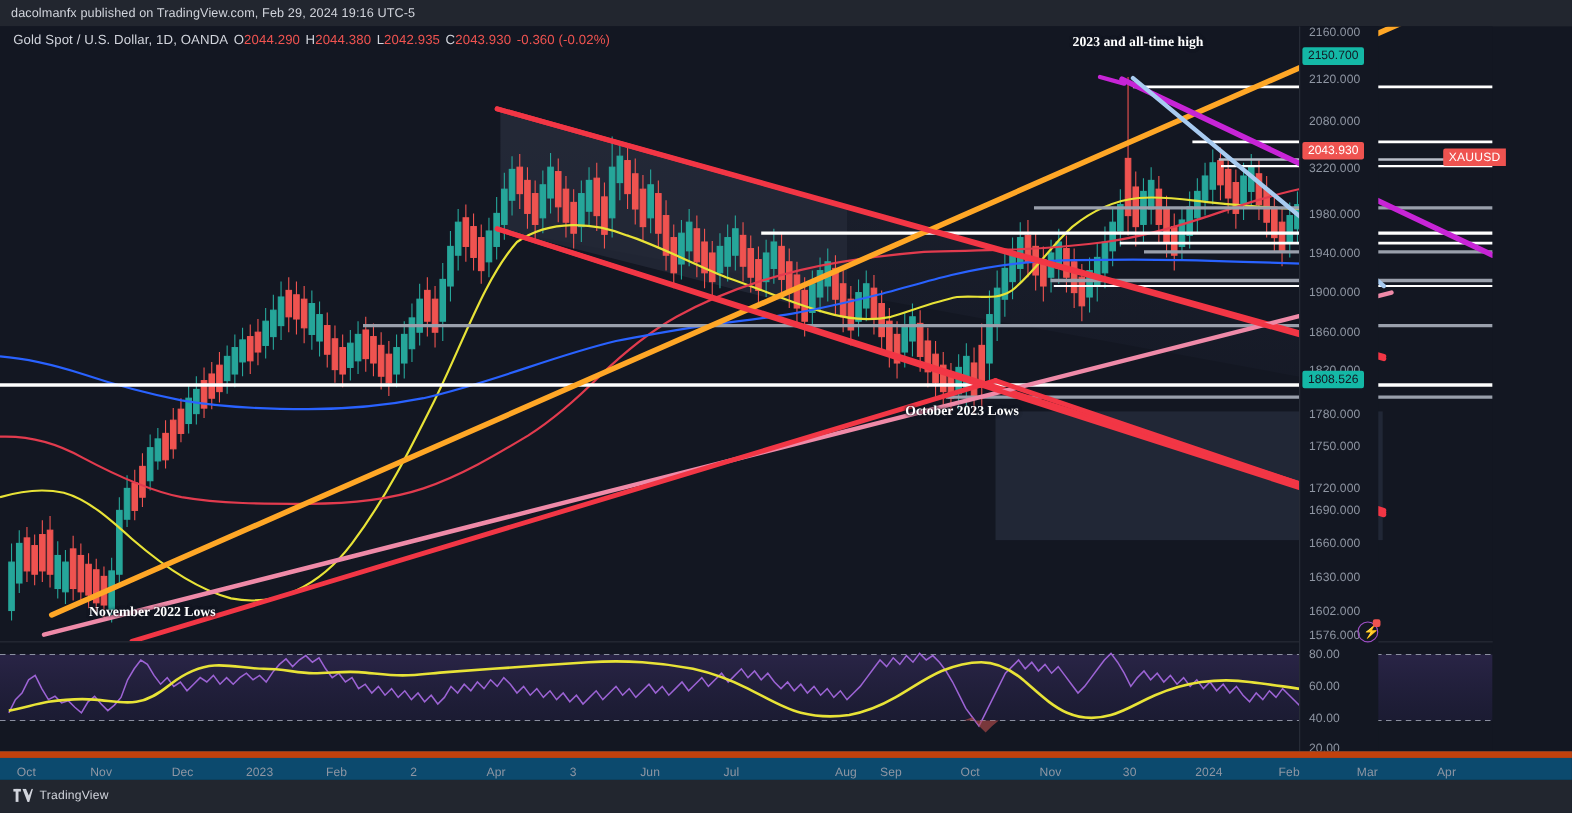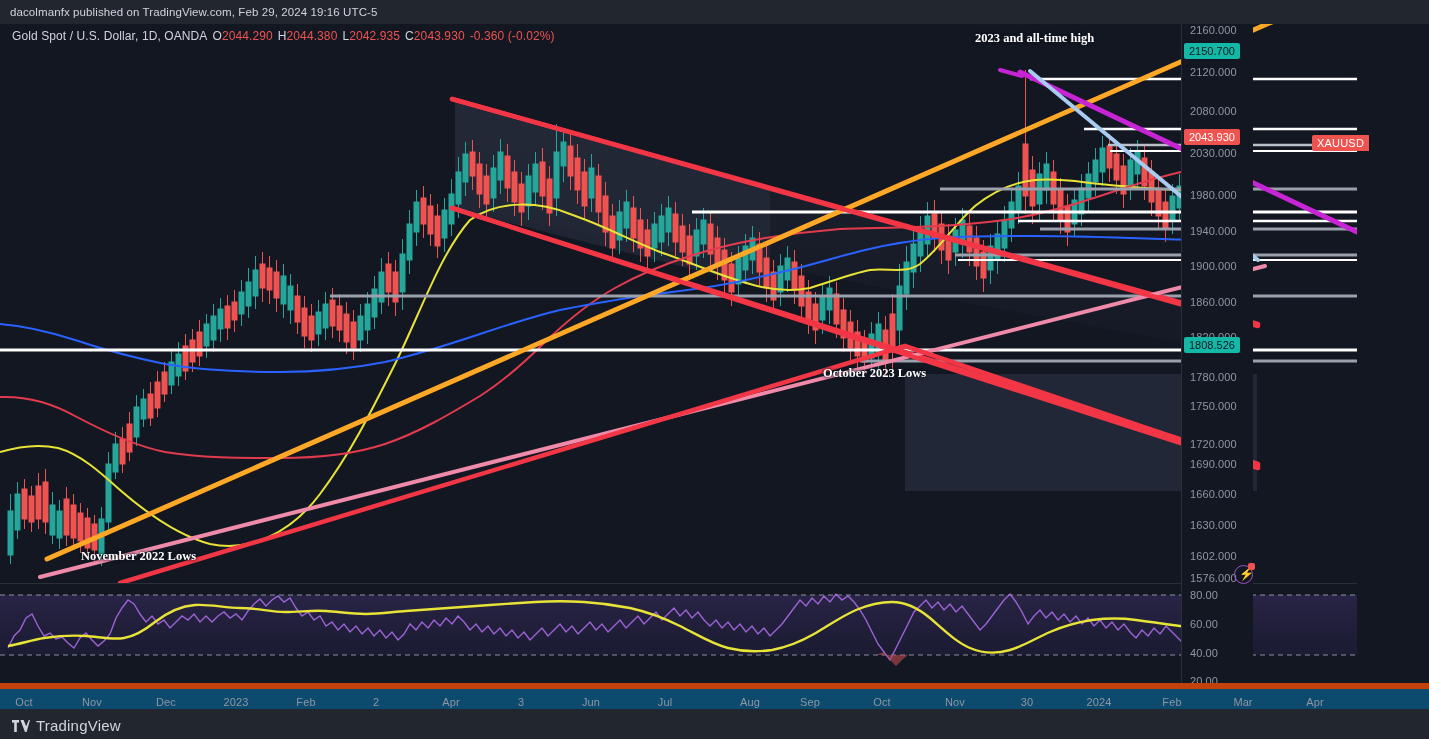--- a/index.html
+++ b/index.html
@@ -73,21 +73,21 @@
     transform:translateX(-50%); white-space:nowrap; letter-spacing:.1px;
   }
 
   
   .footer{
     position:absolute; left:0; top:709px; width:1429px; height:30px;
     background:#22262f;
   }
   .tv-logo{
     position:absolute; left:12px; top:8px; display:flex; align-items:center; gap:6px;
-    color:#d1d4dc; font-size:15px; letter-spacing:.2px;
+    color:#d1d4dc; font-size:11px; letter-spacing:.2px;
   }
 
   
   .anno{
     position:absolute; color:#ffffff; font-size:12.5px; font-weight:bold;
     white-space:nowrap; z-index:25;
     font-family:"Liberation Serif", serif;
     text-shadow:0 0 3px #131722, 0 0 3px #131722;
   }
 
@@ -738,21 +738,21 @@
          C1152,36 1166,38 1180,40 C1196,42 1210,44 1224,44 C1236,44 1244,44 1250,44"></path>
 
     <path fill="#b04a4a" opacity="0.65" d="M876,69 L884,66 L890,74 L896,80 L902,74 L908,69 Z"></path>
   </svg>
 </div>
 
 <div class="price-axis">
   <div class="ax-lbl" style="top:0px">2160.000</div>
   <div class="ax-lbl" style="top:42px">2120.000</div>
   <div class="ax-lbl" style="top:81px">2080.000</div>
-  <div class="ax-lbl" style="top:123px">2030.000</div>
+  <div class="ax-lbl" style="top:123px">3220.000</div>
   <div class="ax-lbl" style="top:165px">1980.000</div>
   <div class="ax-lbl" style="top:201px">1940.000</div>
   <div class="ax-lbl" style="top:236px">1900.000</div>
   <div class="ax-lbl" style="top:272px">1860.000</div>
   <div class="ax-lbl" style="top:307px">1820.000</div>
   <div class="ax-lbl" style="top:347px">1780.000</div>
   <div class="ax-lbl" style="top:376px">1750.000</div>
   <div class="ax-lbl" style="top:414px">1720.000</div>
   <div class="ax-lbl" style="top:434px">1690.000</div>
   <div class="ax-lbl" style="top:464px">1660.000</div>
@@ -789,21 +789,21 @@
   <div class="t-lbl" style="left:24px">Oct</div>
   <div class="t-lbl" style="left:92px">Nov</div>
   <div class="t-lbl" style="left:166px">Dec</div>
   <div class="t-lbl" style="left:236px">2023</div>
   <div class="t-lbl" style="left:306px">Feb</div>
   <div class="t-lbl" style="left:376px">2</div>
   <div class="t-lbl" style="left:451px">Apr</div>
   <div class="t-lbl" style="left:521px">3</div>
   <div class="t-lbl" style="left:591px">Jun</div>
   <div class="t-lbl" style="left:665px">Jul</div>
-  <div class="t-lbl" style="left:750px">Aug</div>
+  <div class="t-lbl" style="left:769px">Aug</div>
   <div class="t-lbl" style="left:810px">Sep</div>
   <div class="t-lbl" style="left:882px">Oct</div>
   <div class="t-lbl" style="left:955px">Nov</div>
   <div class="t-lbl" style="left:1027px">30</div>
   <div class="t-lbl" style="left:1099px">2024</div>
   <div class="t-lbl" style="left:1172px">Feb</div>
   <div class="t-lbl" style="left:1243px">Mar</div>
   <div class="t-lbl" style="left:1315px">Apr</div>
 </div>
 

